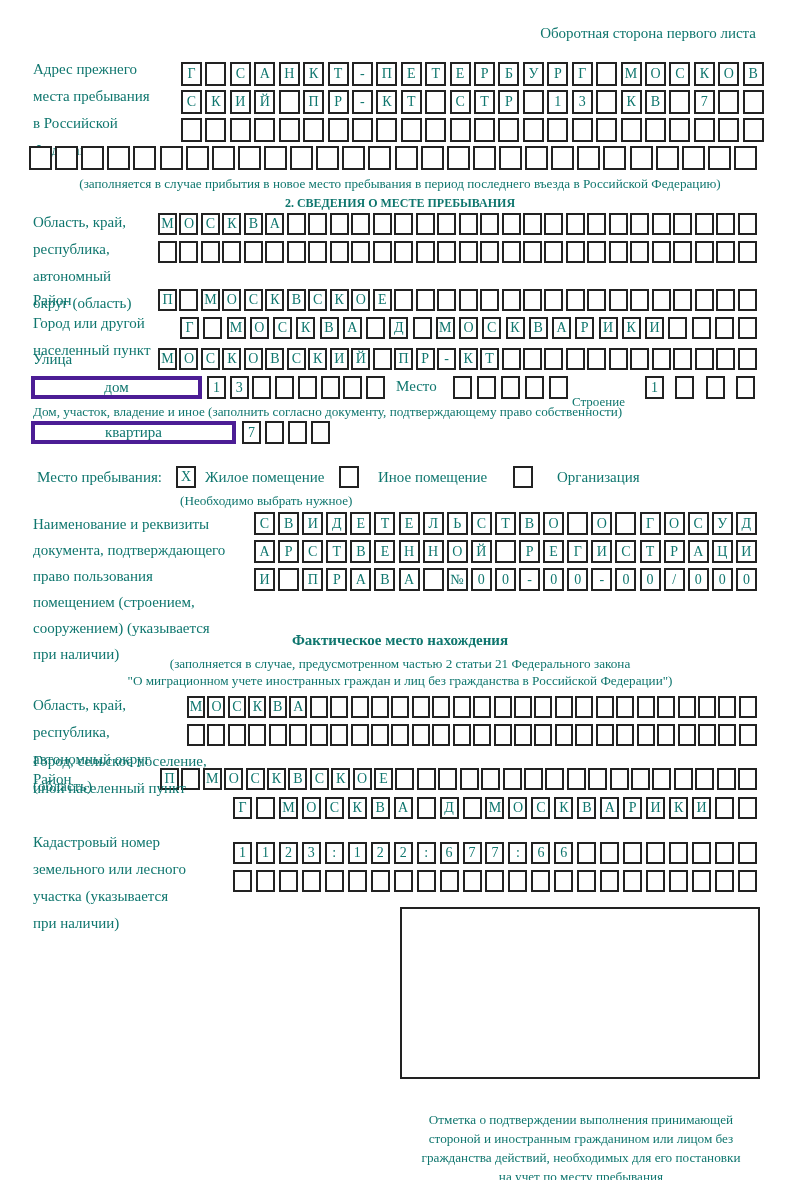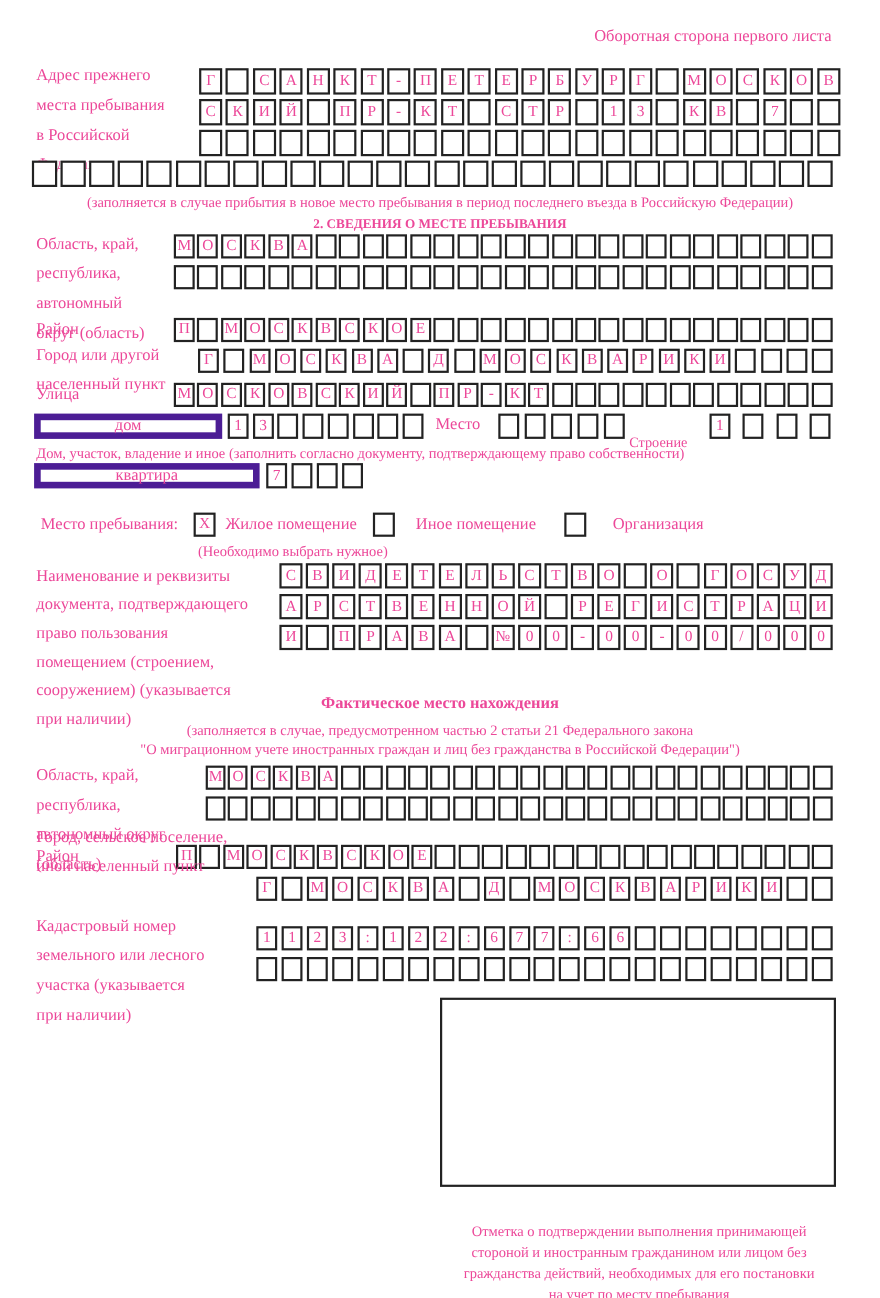--- a/index.html
+++ b/index.html
@@ -1,21 +1,21 @@
 <!DOCTYPE html>
 <html><head>
 <meta charset="utf-8">
 <style>
   html,body{margin:0;padding:0;background:#ffffff;}
   .page{
     position:relative;
     width:800px;height:1180px;
     background:#ffffff;
     font-family:"Liberation Serif","DejaVu Serif",serif;
-    color:#ec4899;
+    color:#0f766e;
     overflow:hidden;
   }
   .abs{position:absolute;}
   .lbl{font-size:15px;line-height:27px;white-space:pre-line;}
   .small{font-size:13.2px;line-height:17px;}
   .ctr{left:0;right:0;text-align:center;}
   .bold{font-weight:bold;}
   .brow{
     position:absolute;display:flex;justify-content:space-between;
     height:var(--ch,22px);
@@ -23,21 +23,21 @@
   .brow .cell{
     box-sizing:border-box;
     width:var(--cw,19px);height:100%;
     border:2px solid #222;
     display:flex;align-items:center;justify-content:center;
     font-size:14px;
     background:#fff;
   }
   .widebox{
     box-sizing:border-box;
-    border:6px solid #4c1d95;height:23px;
+    border:4px solid #4c1d95;height:23px;
     display:flex;align-items:center;justify-content:center;
     font-size:15px;background:#fff;
   }
   .chk{
     box-sizing:border-box;width:20px;height:22px;border:2px solid #222;
     display:flex;align-items:center;justify-content:center;font-size:14px;background:#fff;
   }
   .stamp{
     box-sizing:border-box;border:2px solid #222;background:#fff;
   }
@@ -154,21 +154,21 @@
       <span class="cell"></span>
       <span class="cell"></span>
       <span class="cell"></span>
       <span class="cell"></span>
       <span class="cell"></span>
       <span class="cell"></span>
       <span class="cell"></span>
       <span class="cell"></span>
       <span class="cell"></span>
     </div>
-  <div class="abs small ctr" style="top:175px;">(заполняется в случае прибытия в новое место пребывания в период последнего въезда в Российскую Федерации)</div>
+  <div class="abs small ctr" style="top:175px;">(заполняется в случае прибытия в новое место пребывания в период последнего въезда в Российской Федерацию)</div>
 
   <div class="abs ctr bold" style="top:196px;font-size:12px;">2. СВЕДЕНИЯ О МЕСТЕ ПРЕБЫВАНИЯ</div>
 
   <div class="abs lbl" style="left:33px;top:209px;width:130px;">Область, край,
 республика,
 автономный
 округ (область)</div>
   <div class="brow" style="left:158px;top:213px;width:599px;--cw:19px;--ch:22px;">
       <span class="cell">М</span>
       <span class="cell">О</span>

